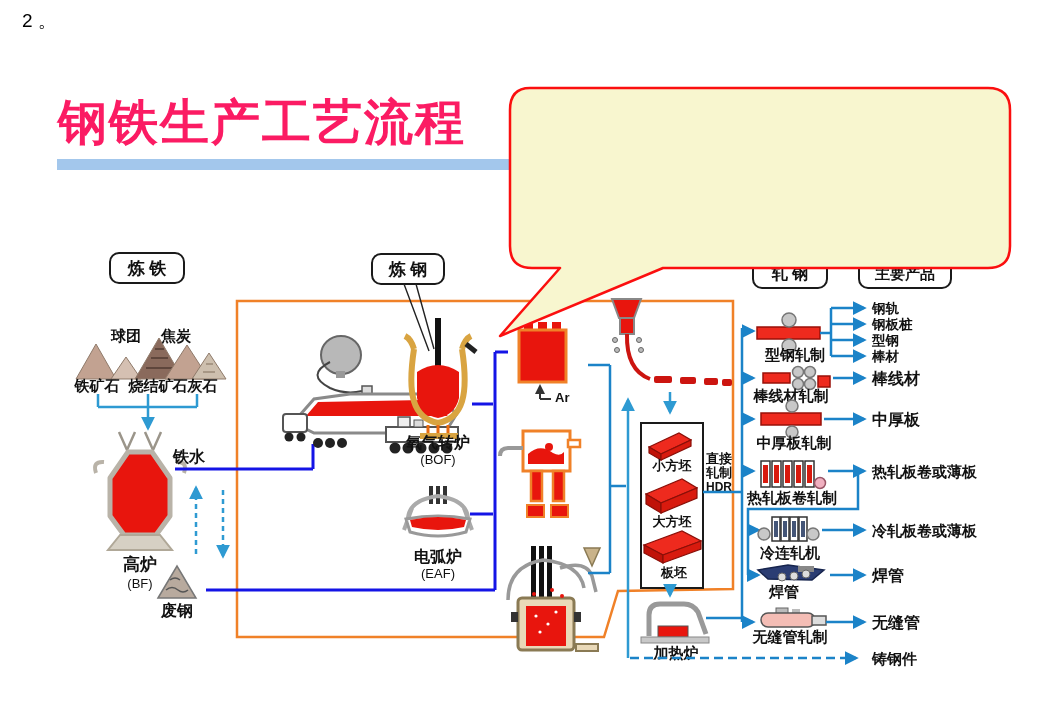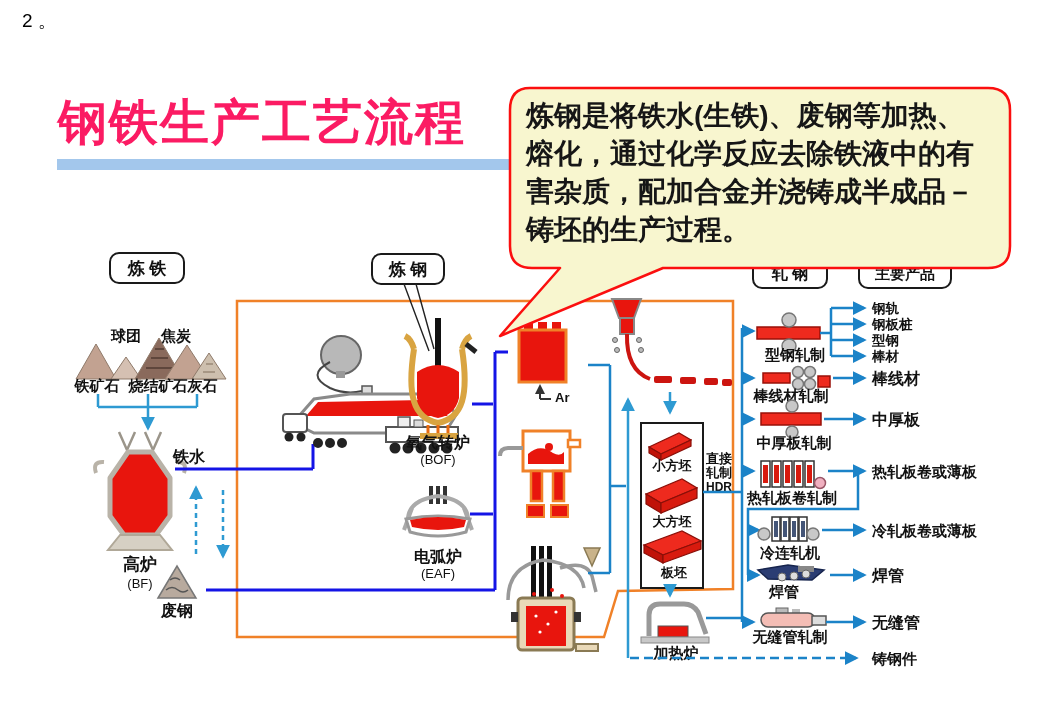--- a/index.html
+++ b/index.html
@@ -366,15 +366,14 @@
     <path d="M826,622 L864,622" stroke="#1b83c8" stroke-width="2.5" marker-end="url(#mS)"></path>
     <text class="lbl" x="872" y="628" font-size="16">无缝管</text>
 
     <path d="M630,658 H856" stroke="#1b83c8" stroke-width="2.5" stroke-dasharray="9 5" marker-end="url(#mS)"></path>
     <text class="lbl" x="872" y="664" font-size="15" fill="#8d8d86">铸钢件</text>
   </svg>
 
   <svg id="callout-shape" width="1038" height="723" viewBox="0 0 1038 723">
     <path d="M530,88 H988 Q1010,88 1010,110 V246 Q1010,268 988,268 H663 L500,336 L560,268 H532 Q510,268 510,246 V110 Q510,88 530,88 Z" fill="#f8f6cf" stroke="#fb0f0f" stroke-width="2.5" stroke-linejoin="round"></path>
   </svg>
-  <div id="callout-text">炼钢是将铁水(生铁)、废钢等加热、熔化，通过化学反应去除铁液中的有害杂质，配加合金并浇铸成半成品－铸坯的生产过程。</div>
 
 </div>
 
 </body></html>

